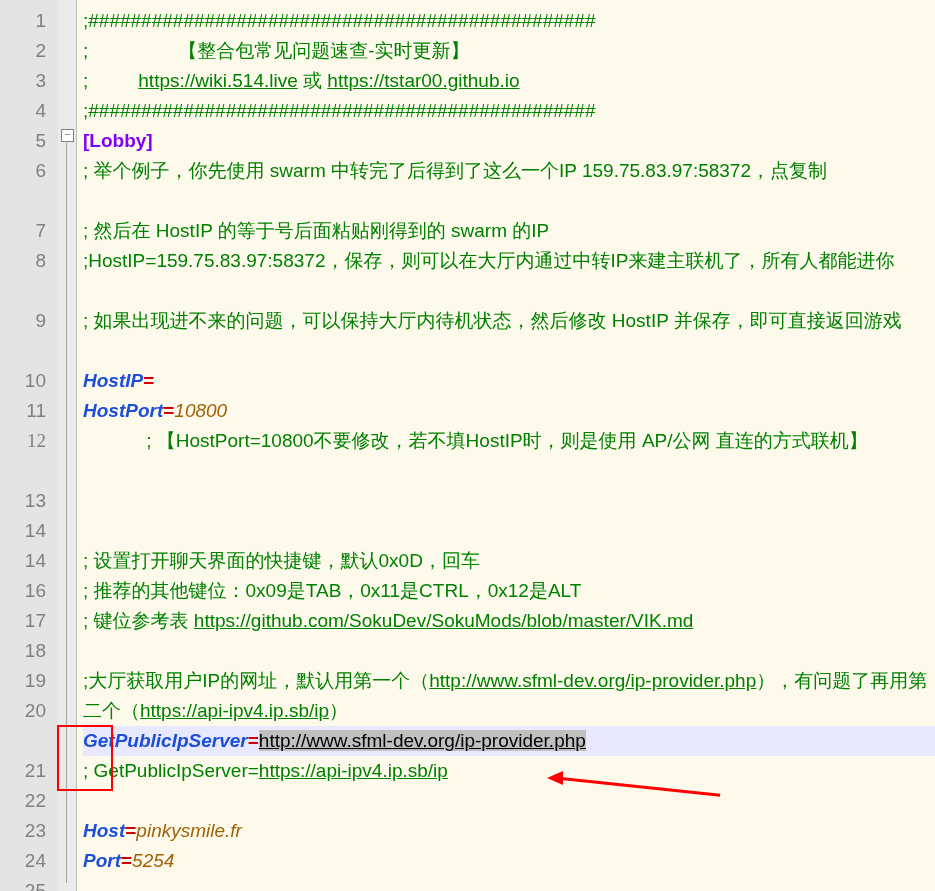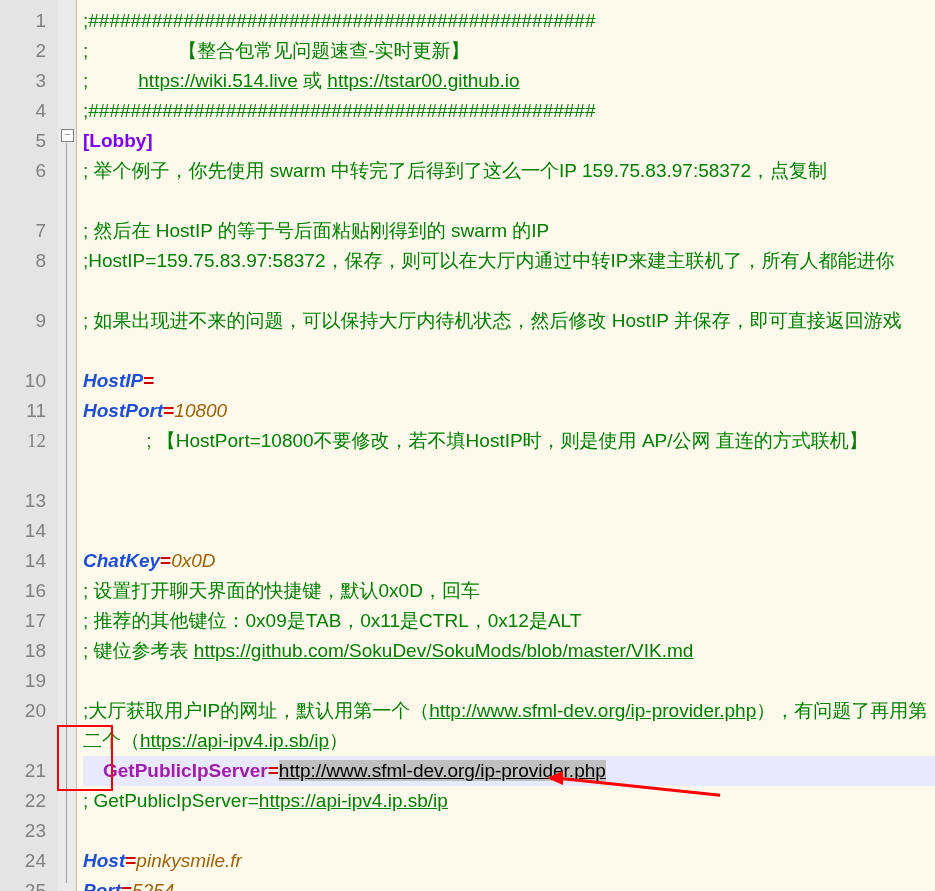--- a/index.html
+++ b/index.html
@@ -70,21 +70,21 @@
     word-break: break-word;
     padding-right: 4px;
   }
   .comment { color: #008000; }
   .section { color: #8000ff; font-weight: bold; }
   .key { color: #1d4ed8; font-style: italic; font-weight: bold; }
   .eq { color: #d00000; font-weight: bold; }
   .val { color: #a16207; font-style: italic; }
   .link { color: #008000; text-decoration: underline; cursor: pointer; text-align: right; }
   .linkblack { color: #000; text-decoration: underline; cursor: pointer; }
-  .cur-key { color: #a21caf; font-weight: bold; padding-left: 20px;}
+  .cur-key { color: #1d4ed8; font-style: italic; font-weight: bold;}
   .hl {
     background: #e8e8ff;
     display: block;
   }
   .sel {
     background: #c0c0c0;
   }
   .redbox {
     position: absolute;
     border: 2px solid #ff0000;
@@ -159,21 +159,20 @@
     <div class="line"><span class="section">[Lobby]</span></div>
     <div class="line comment" style="min-height:60px;">; 举个例子，你先使用 swarm 中转完了后得到了这么一个IP 159.75.83.97:58372，点复制</div>
     <div class="line comment">; 然后在 HostIP 的等于号后面粘贴刚得到的 swarm 的IP</div>
     <div class="line comment" style="min-height:60px;">;HostIP=159.75.83.97:58372，保存，则可以在大厅内通过中转IP来建主联机了，所有人都能进你</div>
     <div class="line comment" style="min-height:60px;">; 如果出现进不来的问题，可以保持大厅内待机状态，然后修改 HostIP 并保存，即可直接返回游戏</div>
     <div class="line"><span class="key">HostIP</span><span class="eq">=</span><span class="val"></span></div>
     <div class="line"><span class="key">HostPort</span><span class="eq">=</span><span class="val">10800</span></div>
     <div class="line comment" style="min-height:60px;text-align:center;">; 【HostPort=10800不要修改，若不填HostIP时，则是使用 AP/公网 直连的方式联机】</div>
     <div class="line">&nbsp;</div>
     <div class="line">&nbsp;</div>
-    <div class="line"><span class="key">ChatKey</span><span class="eq">=</span><span class="val">0x0D</span></div>
     <div class="line comment">; 设置打开聊天界面的快捷键，默认0x0D，回车</div>
     <div class="line comment">; 推荐的其他键位：0x09是TAB，0x11是CTRL，0x12是ALT</div>
     <div class="line comment"><span>; 键位参考表   </span><span class="link">https://github.com/SokuDev/SokuMods/blob/master/VIK.md</span></div>
     <div class="line">&nbsp;</div>
     <div class="line comment" style="min-height:60px;"><span>;大厅获取用户IP的网址，默认用第一个（</span><span class="link">http://www.sfml-dev.org/ip-provider.php</span><span>），有问题了再用第二个（</span><span class="link">https://api-ipv4.ip.sb/ip</span><span>）</span></div>
     <div class="line hl"><span class="cur-key">GetPublicIpServer</span><span class="eq">=</span><span class="sel"><span class="linkblack">http://www.sfml-dev.org/ip-provider.php</span></span></div>
     <div class="line comment"><span>; GetPublicIpServer=</span><span class="green-link-in-comment">https://api-ipv4.ip.sb/ip</span></div>
     <div class="line">&nbsp;</div>
     <div class="line"><span class="key">Host</span><span class="eq">=</span><span class="val">pinkysmile.fr</span></div>
     <div class="line"><span class="key">Port</span><span class="eq">=</span><span class="val">5254</span></div>

